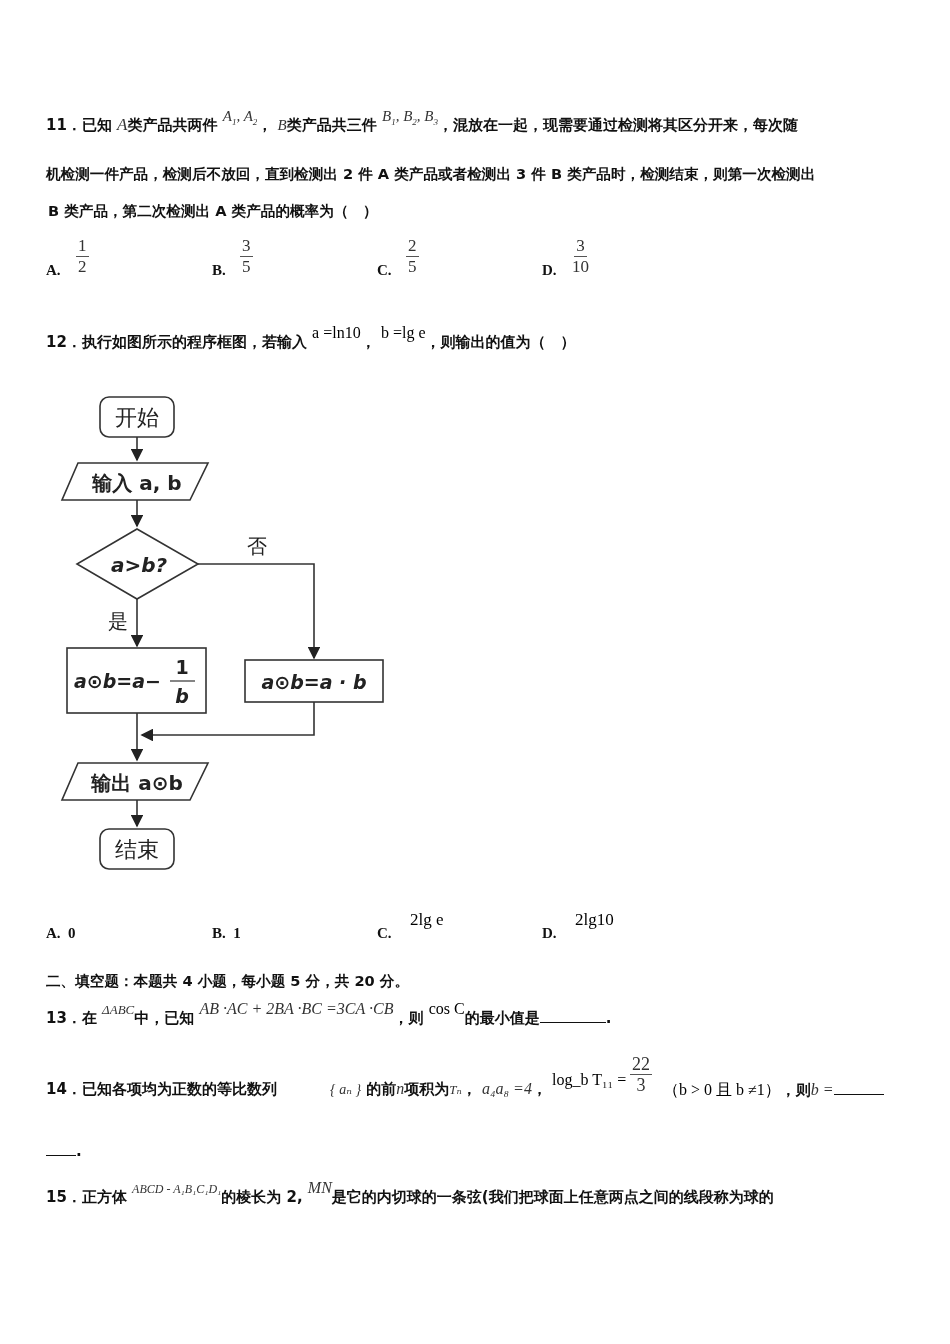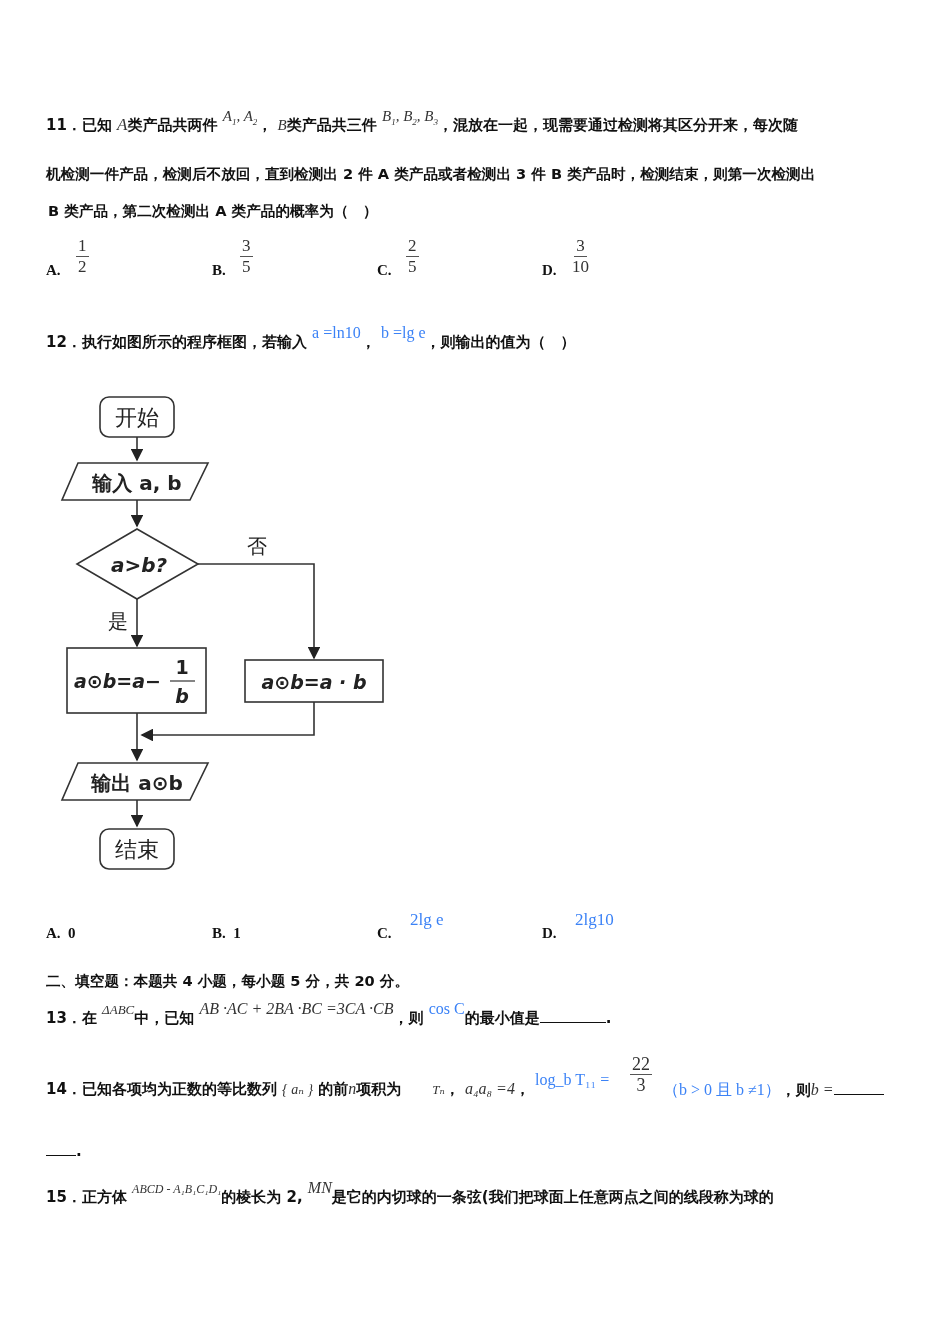--- a/index.html
+++ b/index.html
@@ -1,20 +1,20 @@
 <!DOCTYPE html>
 <html><head>
 <meta charset="utf-8">
 <style>
   html, body { margin:0; padding:0; background:#ffffff; }
   body { width:950px; height:1344px; position:relative; overflow:hidden; color:#111;
          font-family:"DejaVu Sans", "Liberation Sans", sans-serif; }
   .ln { position:absolute; left:46px; font-size:15px; font-weight:bold; white-space:nowrap; }
   .m { font-family:"Liberation Serif", "DejaVu Serif", serif; font-weight:normal; font-style:italic; color:#333; }
-  .mn { font-family:"Liberation Serif", "DejaVu Serif", serif; font-weight:normal; color:#3b82f6; }
+  .mn { font-family:"Liberation Serif", "DejaVu Serif", serif; font-weight:normal; color:#000000; }
   .sup { position:relative; top:-9px; }
   sub { font-size:9px; }
   .opt { position:absolute; font-size:15px; font-weight:bold; font-family:"Liberation Serif","DejaVu Serif",serif; }
   .frac { position:absolute; display:inline-flex; flex-direction:column; align-items:center;
           font-family:"Liberation Serif","DejaVu Serif",serif; font-size:17px; color:#333; line-height:20px; }
   .frac .num { border-bottom:1px solid #555; padding:0 2px; }
   .blank { display:inline-block; border-bottom:1px solid #111; vertical-align:baseline; }
   svg text { font-family:"DejaVu Sans","Liberation Sans",sans-serif; }
 </style>
 </head>
@@ -117,22 +117,22 @@
 
 <div class="ln" style="top:1009px;">
   <span>13．</span><span>在</span>
   <span class="m sup" style="font-size:13px;">ΔABC</span><span>中，已知</span>
   <span class="m sup" style="font-size:16px;text-align:center;">AB ·AC + 2BA ·BC =3CA ·CB</span><span>，则</span>
   <span class="mn sup" style="font-size:16px;">cos C</span><span>的最小值是</span><span class="blank" style="width:66px;"></span><span>.</span>
 </div>
 
 <div class="ln" style="top:1080px;">
   <span>14．</span><span>已知各项均为正数的等比数列</span>
-  <span class="m" style="font-size:14px;">{ aₙ }</span>
-  <span>的前</span><span class="m" style="font-size:16px;">n</span><span>项积为</span><span class="m" style="font-size:13px;padding-left:31px;">Tₙ</span><span>，</span>
+  <span class="m" style="font-size:14px;margin-left:48px;">{ aₙ }</span>
+  <span>的前</span><span class="m" style="font-size:16px;">n</span><span>项积为</span><span class="m" style="font-size:13px;">Tₙ</span><span>，</span>
   <span class="m" style="font-size:16px;">a₄a₈ =4</span><span>，</span>
   <span class="mn sup" style="font-size:16px;">log_b T₁₁ =</span>
 </div>
 <div class="frac" style="left:630px; top:1054px; font-size:18px;text-align:right;">
     <span class="num">22</span>
     <span>3</span>
   </div>
 <div class="ln" style="top:1080px; left:663px;">
   <span class="mn" style="font-size:16px;">（b &gt; 0 且 b ≠1）</span><span>，则</span><span class="m" style="font-size:16px;">b =</span><span class="blank" style="width:50px;"></span>
 </div>

